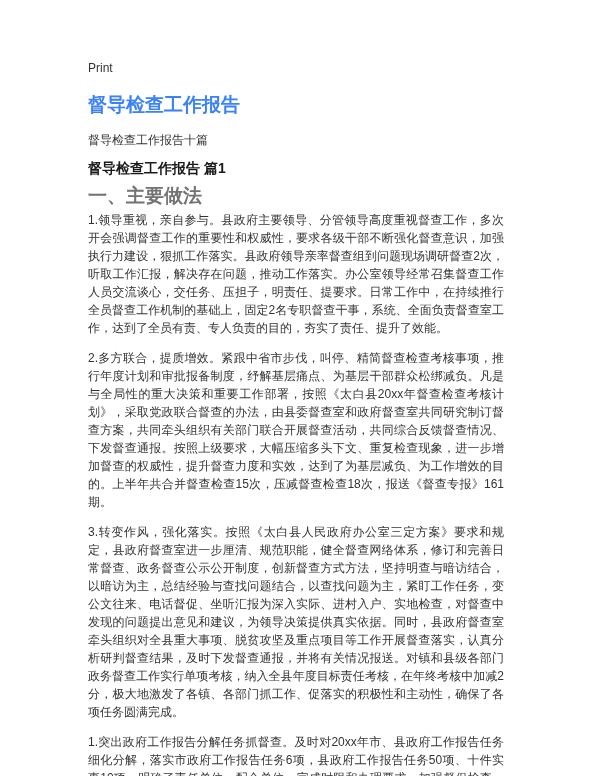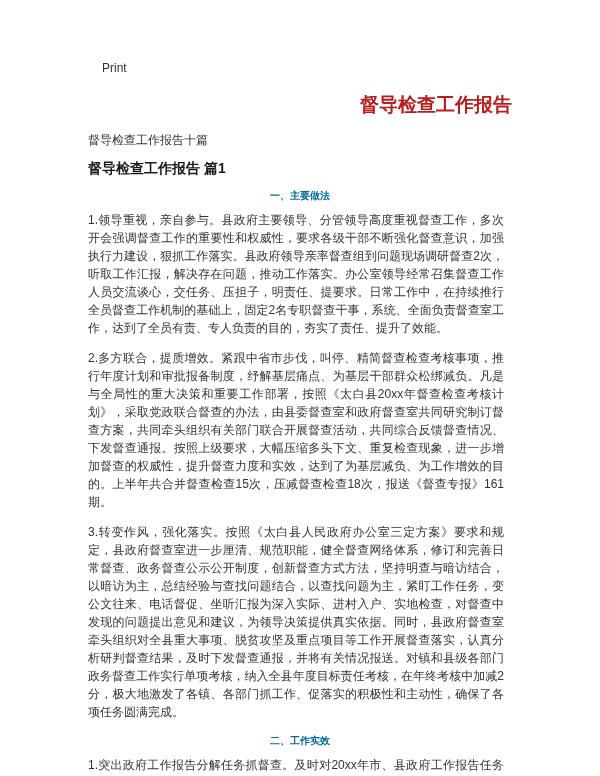--- a/index.html
+++ b/index.html
@@ -18,53 +18,52 @@
       box-sizing: border-box;
       width: 600px;
       height: 776px;
       padding: 58px 88px 0 88px;
       background: #ffffff;
     }
     .print-link {
       font-size: 12px;
       line-height: 14px;
       color: #333333;
-      margin: 0 0 18px 14px;
+      margin: 0 0 18px 0;
       cursor: pointer;
       display: inline-block;
     }
     .doc-title {
       font-size: 19px;
       line-height: 24px;
       font-weight: bold;
-      text-align: right;
-      color: #b91c1c;
+      text-align: left;
+      color: #3b82f6;
       margin: 0 0 16px 0;
     }
     .doc-subtitle {
       font-size: 12px;
       line-height: 14px;
       color: #333333;
       margin: 0 0 14px 0;
       font-family: Liberation Serif, serif;
     }
     .report-title {
       font-size: 14px;
       line-height: 15px;
       font-weight: bold;
       color: #1a1a1a;
       margin: 0 0 12px 0;
     }
     .section-heading {
-      font-size: 10px;
+      font-size: 19px;
       line-height: 15px;
       font-weight: bold;
-      color: #0369a1;
+      color: #737373;
       margin: 0 0 8px 0;
-      text-align: center;
     }
     .body-paragraph {
       font-size: 12px;
       line-height: 18px;
       text-align: justify;
       color: #333333;
       margin: 0 8px 12px 0;
       word-break: break-all;
     }
     .section-heading + .body-paragraph {
@@ -91,18 +90,17 @@
     <h2 class="section-heading">一、主要做法</h2>
 
     <p class="body-paragraph">1.领导重视，亲自参与。县政府主要领导、分管领导高度重视督查工作，多次开会强调督查工作的重要性和权威性，要求各级干部不断强化督查意识，加强执行力建设，狠抓工作落实。县政府领导亲率督查组到问题现场调研督查2次，听取工作汇报，解决存在问题，推动工作落实。办公室领导经常召集督查工作人员交流谈心，交任务、压担子，明责任、提要求。日常工作中，在持续推行全员督查工作机制的基础上，固定2名专职督查干事，系统、全面负责督查室工作，达到了全员有责、专人负责的目的，夯实了责任、提升了效能。</p>
 
     <p class="body-paragraph">2.多方联合，提质增效。紧跟中省市步伐，叫停、精简督查检查考核事项，推行年度计划和审批报备制度，纾解基层痛点、为基层干部群众松绑减负。凡是与全局性的重大决策和重要工作部署，按照《太白县20xx年督查检查考核计划》，采取党政联合督查的办法，由县委督查室和政府督查室共同研究制订督查方案，共同牵头组织有关部门联合开展督查活动，共同综合反馈督查情况、下发督查通报。按照上级要求，大幅压缩多头下文、重复检查现象，进一步增加督查的权威性，提升督查力度和实效，达到了为基层减负、为工作增效的目的。上半年共合并督查检查15次，压减督查检查18次，报送《督查专报》161期。</p>
 
     <p class="body-paragraph">3.转变作风，强化落实。按照《太白县人民政府办公室三定方案》要求和规定，县政府督查室进一步厘清、规范职能，健全督查网络体系，修订和完善日常督查、政务督查公示公开制度，创新督查方式方法，坚持明查与暗访结合，以暗访为主，总结经验与查找问题结合，以查找问题为主，紧盯工作任务，变公文往来、电话督促、坐听汇报为深入实际、进村入户、实地检查，对督查中发现的问题提出意见和建议，为领导决策提供真实依据。同时，县政府督查室牵头组织对全县重大事项、脱贫攻坚及重点项目等工作开展督查落实，认真分析研判督查结果，及时下发督查通报，并将有关情况报送。对镇和县级各部门政务督查工作实行单项考核，纳入全县年度目标责任考核，在年终考核中加减2分，极大地激发了各镇、各部门抓工作、促落实的积极性和主动性，确保了各项任务圆满完成。</p>
   </div>
 
   <div class="section-block">
-    <h2 class="section-heading">二、工作实效</h2>
 
     <p class="body-paragraph">1.突出政府工作报告分解任务抓督查。及时对20xx年市、县政府工作报告任务细化分解，落实市政府工作报告任务6项，县政府工作报告任务50项、十件实事10项，明确了责任单位、配合单位、完成时限和办理要求，加强督促检查，每季度汇总通</p>
   </div>
 
 </div>
 
 </body></html>

